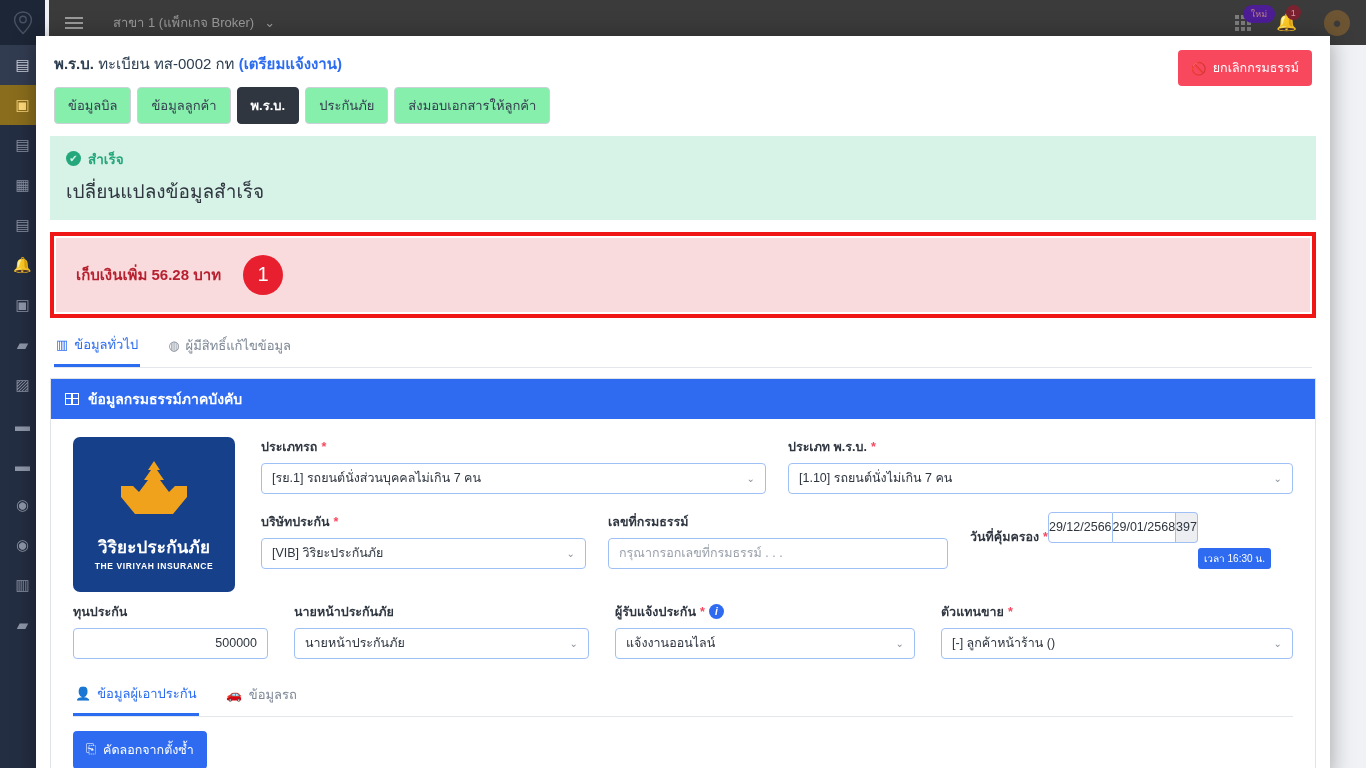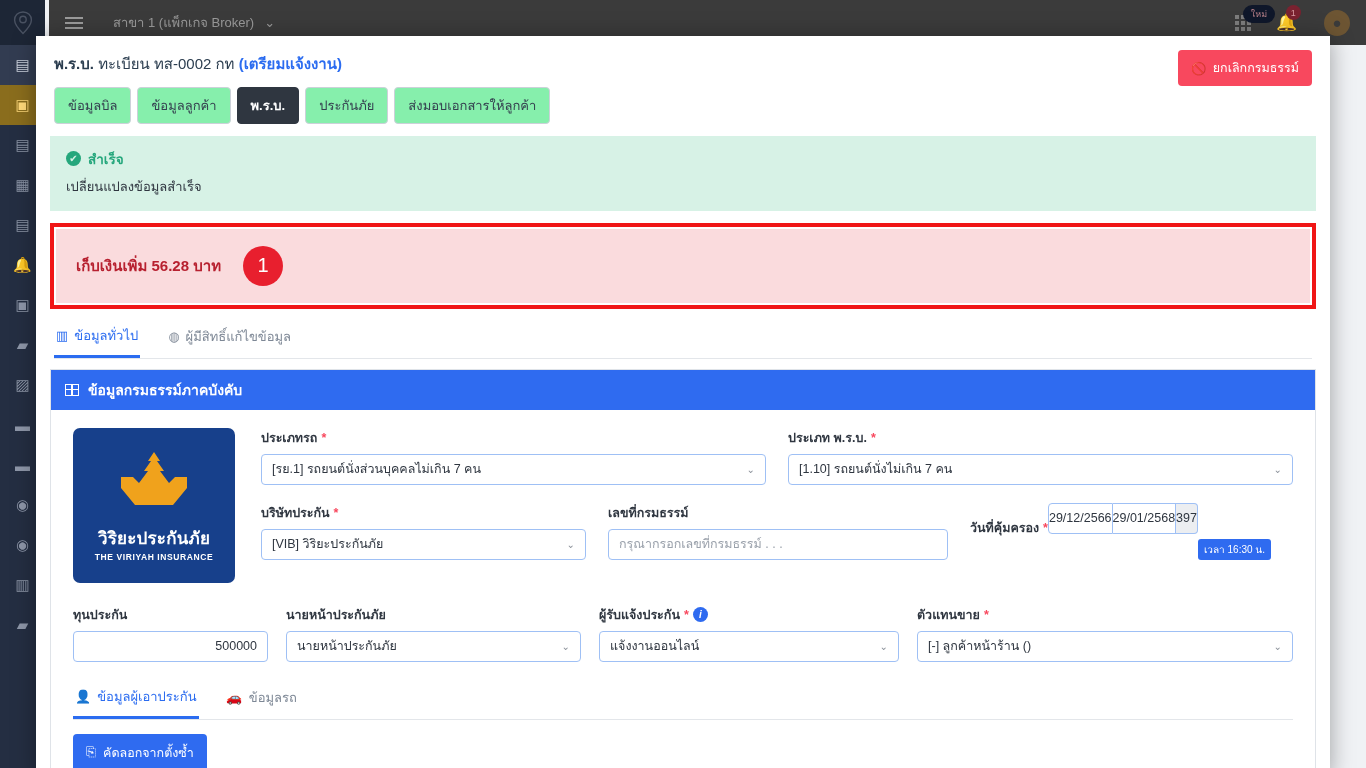--- a/index.html
+++ b/index.html
@@ -38,21 +38,21 @@
   #branch-select {
     color: #9a9a9a; font-size: 13px; display: flex; align-items: center; gap: 10px;
   }
   #topbar-right {
     margin-left: auto; display: flex; align-items: center; gap: 26px; position: relative;
   }
   .grid-icon { display: grid; grid-template-columns: repeat(3,4px); gap: 2px; }
   .grid-icon i { width: 4px; height: 4px; background: #7d7d7d; display: block; }
   .badge-new {
     position: absolute; left: 8px; top: -10px;
-    background: #0f172a; color: #b98089; font-size: 9px;
+    background: #4c1d95; color: #b98089; font-size: 9px;
     padding: 2px 8px; border-radius: 9px;
   }
   .bell { color: #6b5c34; font-size: 17px; position: relative; }
   .bell .badge-num {
     position: absolute; left: 9px; top: -7px;
     background: #7a2230; color: #d89aa1; font-size: 9px;
     width: 15px; height: 15px; border-radius: 50%;
     display: flex; align-items: center; justify-content: center;
   }
   .avatar-bg {
@@ -95,21 +95,21 @@
     padding: 12px 16px 14px 16px;
   }
   #alert-success .head {
     color: #25a77c; font-weight: bold; font-size: 13.5px;
     display: flex; align-items: center; gap: 7px;
   }
   #alert-success .check {
     width: 15px; height: 15px; border-radius: 50%; background: #25a77c;
     color: #d7f2e6; font-size: 10px; display: flex; align-items: center; justify-content: center;
   }
-  #alert-success .body { color: #2f3640; font-size: 13px; margin-top: 6px; }
+  #alert-success .body { color: #2f3640; font-size: 19px; margin-top: 6px; }
 
   #alert-charge-wrap {
     margin: 12px 14px 0 14px; border: 4px solid #f01616; padding: 2px;
   }
   #alert-charge {
     background: #fadbdd; padding: 17px 20px;
     display: flex; align-items: center; gap: 22px; position: relative;
   }
   #alert-charge .txt { color: #b7202f; font-weight: bold; font-size: 15px; }
   #marker-1 {
@@ -187,21 +187,21 @@
     display: flex; align-items: center; justify-content: center; flex: 1;
   }
   .daterow .cell:first-child { border-radius: 4px 0 0 4px; }
   .daterow .cell + .cell { border-left: none; }
   .daterow .cell.last { border-radius: 0 4px 4px 0; background: #eceef1; }
   #time-badge {
     background: #2f6bf0; color: #fff; font-size: 10px;
     padding: 3px 6px; border-radius: 3px; margin-top: 4px; align-self: flex-end;
   }
 
-  .row2 { display: flex; gap: 18px; margin-top: 22px; }
+  .row2 { display: flex; gap: 26px; margin-top: 10px; }
 
   #bottom-tabs {
     margin: 18px 18px 0 18px; border-bottom: 1px solid #e3e6ea;
     display: flex; gap: 26px;
   }
   #copy-btn {
     margin: 14px 0 0 18px;
     background: #2f6bf0; color: #fff; border: none; border-radius: 4px;
     font-size: 12.5px; padding: 9px 13px; cursor: pointer;
     display: inline-flex; align-items: center; gap: 7px; font-family: inherit;

